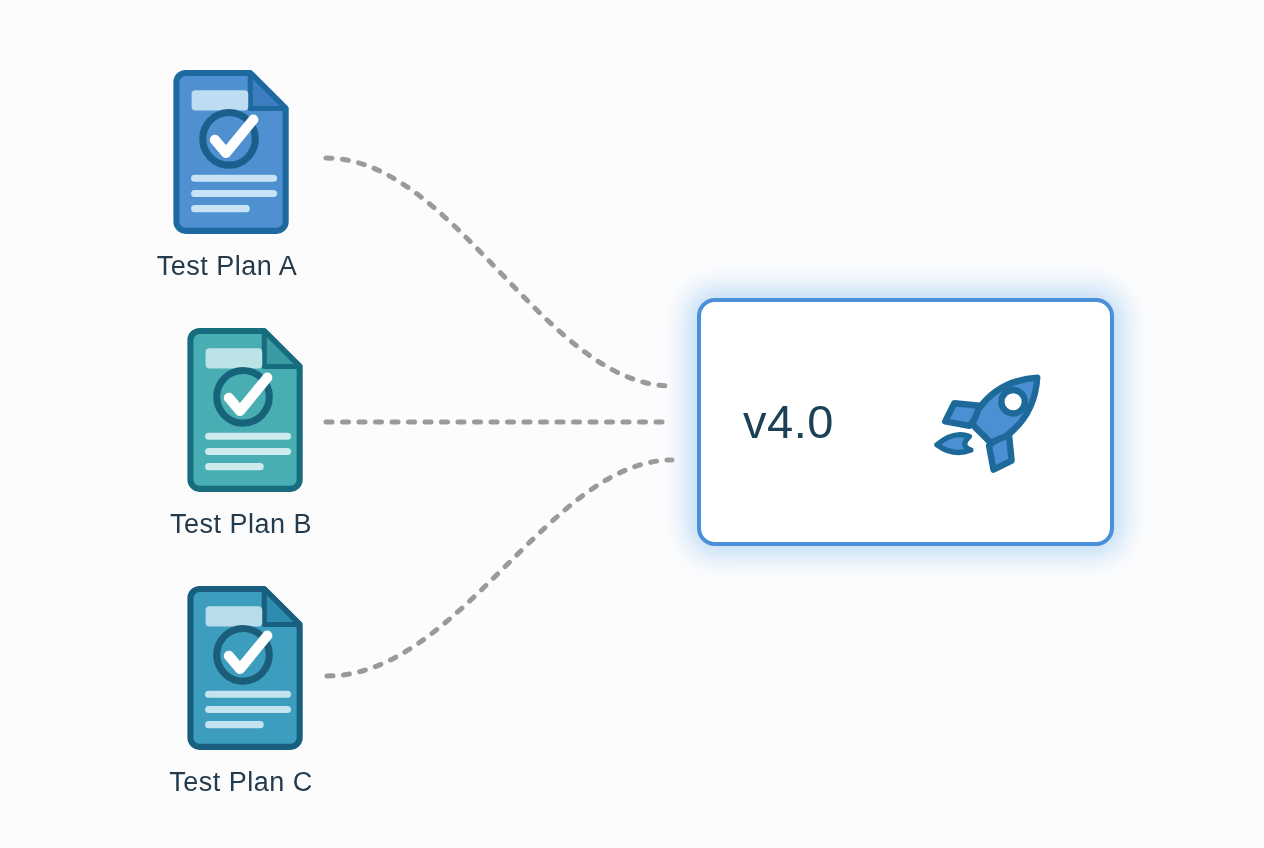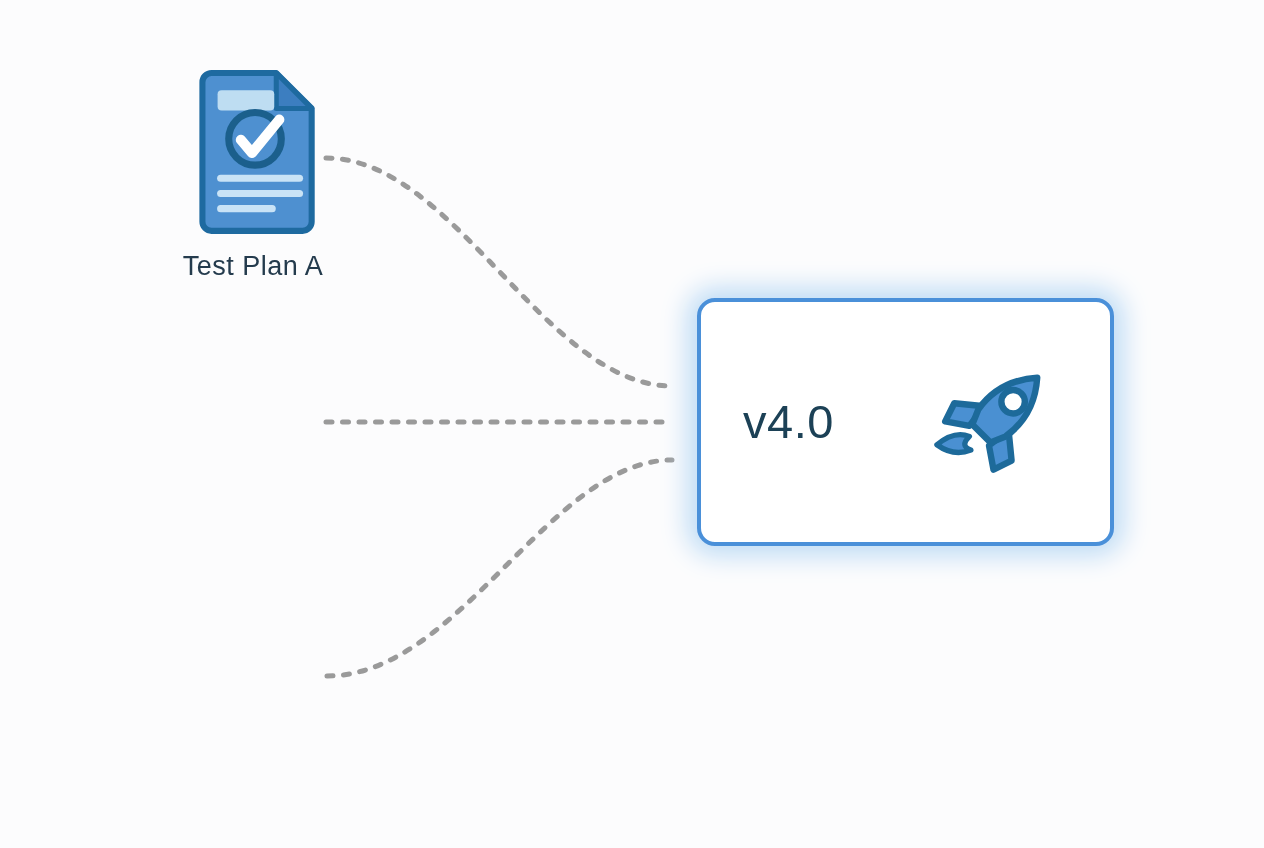--- a/index.html
+++ b/index.html
@@ -120,39 +120,73 @@
 <body>
 
 <div id="canvas" style="--bg: #FCFCFD; --connector: #9A9A9A; --label: #243B4D;">
 
   <svg id="connectors" viewBox="0 0 1264 848">
     <path d="M326,158 C455,158 545,386 672,386"></path>
     <path d="M326,422 L670,422"></path>
     <path d="M327,676 C460,676 550,460 672,460"></path>
   </svg>
 
-  <div class="doc-node" style="left: 165px; top: 66px; --fill: #4E90D0; --border: #1E6AA0; --flap: #3C7EC0; --header-bar: #BEDDF2; --text-lines: #C9E3F6; --check-ring: #1B5F8C; --check-color: #FFFFFF;">
+  <div class="doc-node" style="left: 139px; top: 66px; --fill: #4E90D0; --border: #1E6AA0; --flap: #3C7EC0; --header-bar: #BEDDF2; --text-lines: #C9E3F6; --check-ring: #1B5F8C; --check-color: #FFFFFF;">
     <svg width="132" height="174" viewBox="0 0 130 172">
       <path class="doc-page" d="M24,7 L88,7 L123,42 L123,154 A9,9 0 0 1 114,163 L24,163 A9,9 0 0 1 15,154 L15,16 A9,9 0 0 1 24,7 Z"></path>
       <path class="doc-flap" d="M88,7 L123,42 L88,42 Z"></path>
       <rect class="doc-bar" x="30" y="24" width="56" height="20" rx="4"></rect>
       <g>
         <circle class="doc-ring" cx="67" cy="72" r="26"></circle>
         <path class="doc-check" d="M53,73 L64,86 L91,53"></path>
       </g>
       <g class="doc-lines">
         <line x1="33" y1="111" x2="111" y2="111"></line>
         <line x1="33" y1="126" x2="111" y2="126"></line>
         <line x1="33" y1="141" x2="84" y2="141"></line>
       </g>
     </svg>
     <div class="doc-label">Test Plan A</div>
   </div>
 
-
+  <div class="doc-node" style="left: 153px; top: 324px; --fill: #49AEB4; --border: #176C7D; --flap: #3A9BA3; --header-bar: #BCE3E6; --text-lines: #CDEBEC; --check-ring: #17647A; --check-color: #FFFFFF;">
+    <svg width="132" height="174" viewBox="0 0 130 172">
+      <path class="doc-page" d="M24,7 L88,7 L123,42 L123,154 A9,9 0 0 1 114,163 L24,163 A9,9 0 0 1 15,154 L15,16 A9,9 0 0 1 24,7 Z"></path>
+      <path class="doc-flap" d="M88,7 L123,42 L88,42 Z"></path>
+      <rect class="doc-bar" x="30" y="24" width="56" height="20" rx="4"></rect>
+      <g>
+        <circle class="doc-ring" cx="67" cy="72" r="26"></circle>
+        <path class="doc-check" d="M53,73 L64,86 L91,53"></path>
+      </g>
+      <g class="doc-lines">
+        <line x1="33" y1="111" x2="111" y2="111"></line>
+        <line x1="33" y1="126" x2="111" y2="126"></line>
+        <line x1="33" y1="141" x2="84" y2="141"></line>
+      </g>
+    </svg>
+    <div class="doc-label">Test Plan B</div>
+  </div>
+
+  <div class="doc-node" style="left: 153px; top: 582px; --fill: #3D9DBE; --border: #175E7F; --flap: #2F8CB0; --header-bar: #B9DCEA; --text-lines: #C2E3EF; --check-ring: #1A5E7A; --check-color: #FFFFFF;">
+    <svg width="132" height="174" viewBox="0 0 130 172">
+      <path class="doc-page" d="M24,7 L88,7 L123,42 L123,154 A9,9 0 0 1 114,163 L24,163 A9,9 0 0 1 15,154 L15,16 A9,9 0 0 1 24,7 Z"></path>
+      <path class="doc-flap" d="M88,7 L123,42 L88,42 Z"></path>
+      <rect class="doc-bar" x="30" y="24" width="56" height="20" rx="4"></rect>
+      <g>
+        <circle class="doc-ring" cx="67" cy="72" r="26"></circle>
+        <path class="doc-check" d="M53,73 L64,86 L91,53"></path>
+      </g>
+      <g class="doc-lines">
+        <line x1="33" y1="111" x2="111" y2="111"></line>
+        <line x1="33" y1="126" x2="111" y2="126"></line>
+        <line x1="33" y1="141" x2="84" y2="141"></line>
+      </g>
+    </svg>
+    <div class="doc-label">Test Plan C</div>
+  </div>
 
   <div class="release-node" style="--text-color: #1C4156; --border-color: #4A90D9; --glow-color: #BFDCF5; --background: #FFFFFF; --rocket-fill: #4A90D2; --rocket-outline: #1D6A9A;">
     <div class="release-text">
       <div>v4.0</div>
     </div>
     <div class="rocket-wrap">
       <svg width="128" height="132" viewBox="0 0 120 120">
         <g transform="rotate(45 60 58)">
           <path class="rocket-fin" d="M44,56 L22,74 L28,92 L47,79 Z"></path>
           <path class="rocket-fin" d="M76,56 L98,74 L92,92 L73,79 Z"></path>

